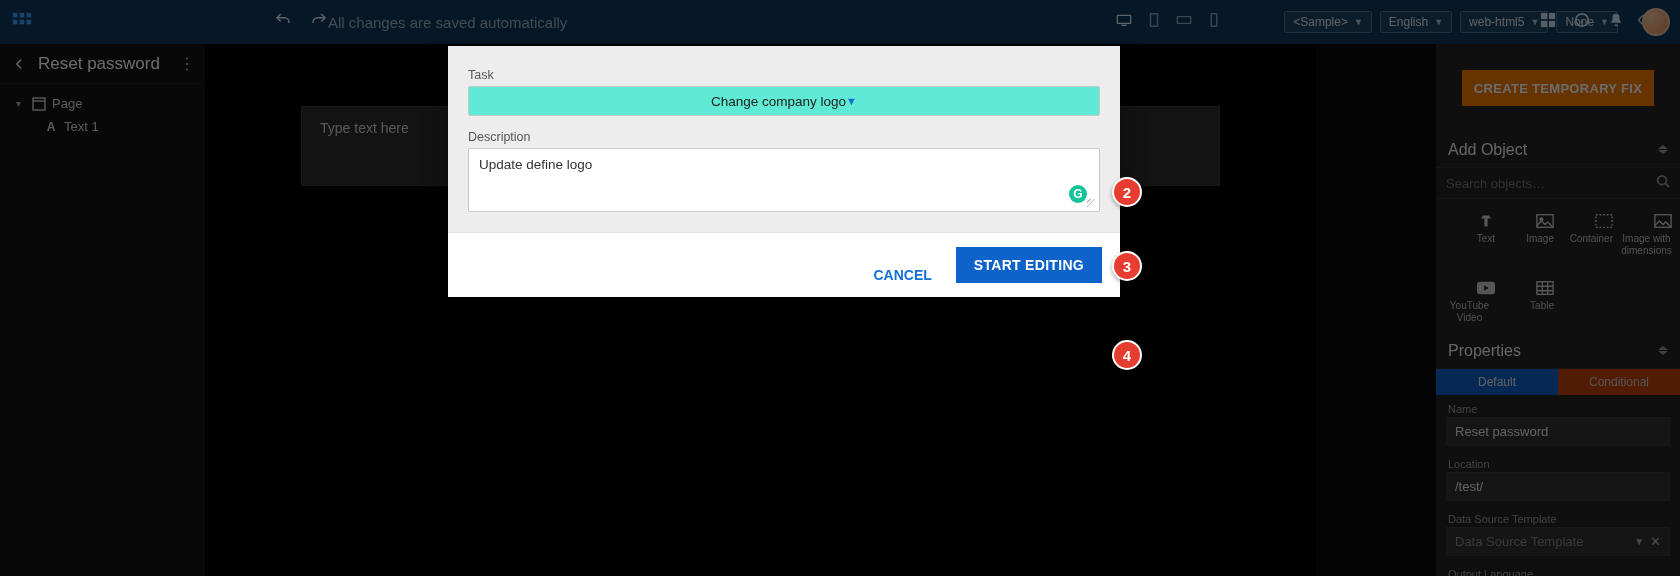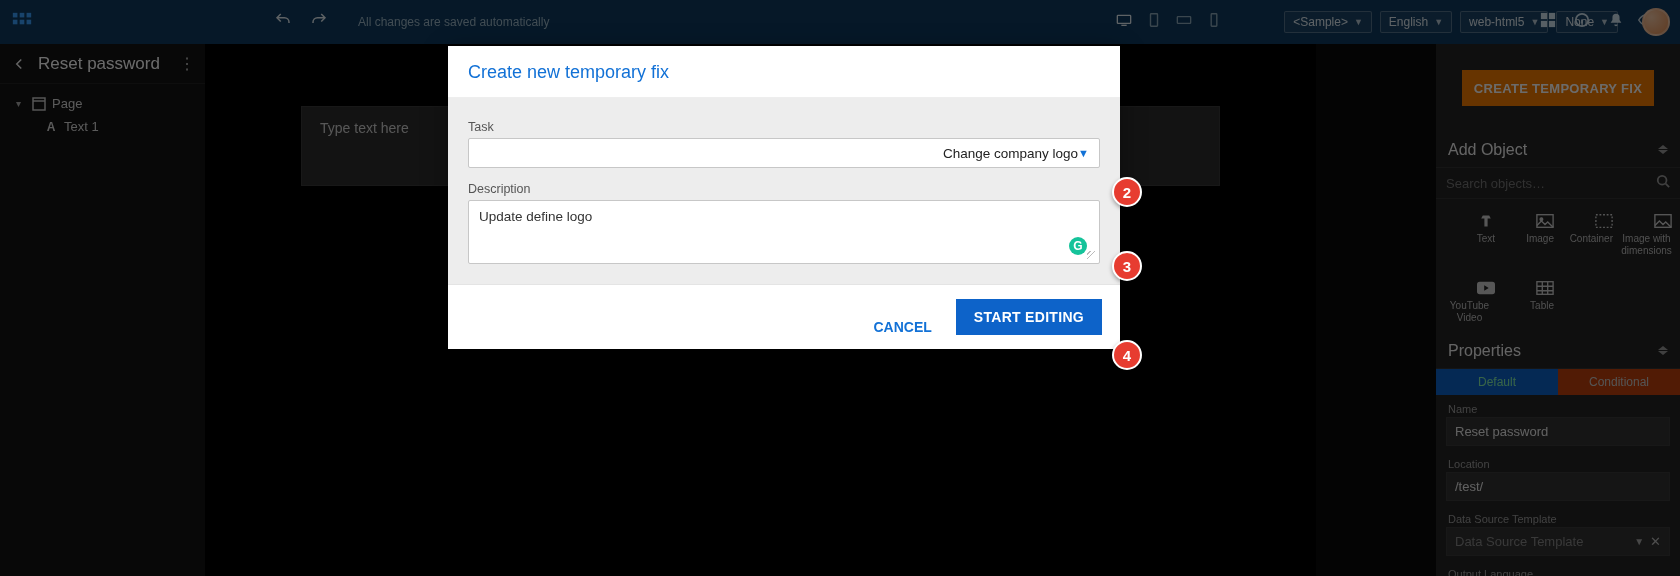--- a/index.html
+++ b/index.html
@@ -5,21 +5,21 @@
   * { box-sizing: border-box; margin: 0; padding: 0; font-family: -apple-system, BlinkMacSystemFont, "Segoe UI", Arial, sans-serif; }
   html, body { width: 1680px; height: 576px; overflow: hidden; background: #0a0a0a; }
 
   
   .topbar { position: absolute; top: 0; left: 0; right: 0; height: 44px; background: #0f3a5f; display: flex; align-items: center; }
   .apps-grid { width: 44px; height: 44px; display:flex; align-items:center; justify-content:center;}
   .apps-grid svg { width: 22px; height: 22px; }
   .topbar-spacer { flex: 1; }
   .undo-redo { display: flex; gap: 18px; margin-left: 230px; color: #e7e7e7; }
   .undo-redo svg { width: 18px; height: 18px; }
-  .save-msg { margin-left: 30px; color: #9bb6c7; font-size: 12px; }
+  .save-msg { color: #9bb6c7; font-size: 15px; }
   .device-icons { display:flex; gap: 14px; align-items:center; margin-right: 20px; color:#cfe2ef;}
   .device-icons svg { width:16px; height:14px; }
   .dropdowns { display:flex; gap:8px; margin-right: 20px; padding-left: 42px;}
   .dropdown { background: rgba(255,255,255,0.05); border:1px solid rgba(255,255,255,0.25); color:#dfe9f0; font-size:12px; padding: 3px 8px; border-radius:2px; display:flex; align-items:center; gap:6px;}
   .dropdown .caret { font-size:9px; opacity:.8;}
   .eye-icon { margin-right: 24px; color:#c6d8e4;}
   .eye-icon svg{width:18px;height:14px;}
   .top-right { position:absolute; right:10px; top:0; height:44px; display:flex; align-items:center; gap:18px; color:#cfe2ef;}
   .top-right svg{ width:16px; height:16px;}
   .avatar { width:28px; height:28px; border-radius:50%; background: radial-gradient(circle at 30% 30%, #f7c9a6, #e58f53); border:2px solid rgba(255,255,255,.3);}
@@ -52,39 +52,39 @@
   .collapse-icon .dn{ border-top:4px solid #999;}
   .search-row{ display:flex; align-items:center; padding:6px 10px; border-bottom:1px solid #333;}
   .search-input{ flex:1; background:transparent; border:none; outline:none; color:#bbb; font-size:13px;}
   .search-row svg{ width:14px;height:14px; color:#999;}
   .obj-grid{ display:grid; grid-template-columns: repeat(4,1fr); gap:4px; padding:8px 6px 4px; }
   .obj{ display:flex; flex-direction:column; align-items:flex-end; gap:4px; padding:6px 2px; font-size:10px; color:#bfbfbf; text-align:center; line-height:1.15;}
   .obj svg{ width:18px; height:16px; color:#cfcfcf;}
   .obj-grid.row2{ grid-template-columns: repeat(4,1fr);}
   .props-tabs{ display:flex; font-size:12px;}
   .props-tab{ flex:1; text-align:center; padding:6px 0; background:#c2410c; color:#c9c9c9;}
-  .props-tab.active{ background:#0d63c9; color:#86efac;}
+  .props-tab.active{ background:#0d63c9; color:#e5e5e5;}
   .prop-label{ font-size:11px; color:#9e9e9e; padding:8px 12px 2px;}
   .prop-input{ margin:0 10px 4px; background:#333; color:#e8e8e8; font-size:13px; padding:6px 8px; border:1px solid #3a3a3a; display:flex; align-items:center; justify-content:space-between;}
   .prop-input .trash{ color:#bbb;}
   .prop-input .mini-caret{ font-size:10px; color:#aaa; margin-left:auto; padding-left:6px;}
   .prop-input .x{ color:#bbb; margin-left:6px;}
 
   
   .dimmer{ position:absolute; inset:0; background:rgba(0,0,0,0.58);}
 
   
   .modal{ position:absolute; top:46px; left:448px; width:672px; background:#fff; box-shadow:0 6px 24px rgba(0,0,0,.4);}
   .modal-head{ padding:16px 20px 14px; border-bottom:1px solid #eee;}
   .modal-title{ color:#1271d6; font-size:18px; font-weight:500;}
   .modal-body{ padding:16px 20px 20px; background:#ededed;}
   .warn-line{ font-size:13.5px; color:#333; line-height:1.45; margin-bottom:14px;}
   .warn-label{ color:#f57c00; font-weight:700;}
   .field-label{ font-size:12.5px; color:#555; margin:6px 0 4px;}
-  .select-box{ background:#ffffff; border:1px solid #c7c7c7; border-radius:2px; height:30px; display:flex; align-items:center; padding:0 10px; font-size:13.5px; color:#222; justify-content:flex-end;}
+  .select-box{ background:#5eead4; border:1px solid #c7c7c7; border-radius:2px; height:30px; display:flex; align-items:center; padding:0 10px; font-size:13.5px; color:#222; justify-content:center;}
   .select-box .caret{ color:#1271d6; font-size:11px;}
   .desc-box{ background:#fff; border:1px solid #c7c7c7; border-radius:2px; min-height:64px; padding:8px 10px; font-size:13.5px; color:#333; position:relative; resize:both;}
   .grammarly{ position:absolute; right:12px; bottom:8px; width:18px;height:18px; border-radius:50%; background:#15c39a; display:flex;align-items:center;justify-content:center;color:#fff;font-size:12px;font-weight:700;}
   .resize-grip{position:absolute; right:2px; bottom:2px; width:10px;height:10px; background:
     linear-gradient(135deg, transparent 5px, #bbb 5px, #bbb 6px, transparent 6px),
     linear-gradient(135deg, transparent 2px, #bbb 2px, #bbb 3px, transparent 3px);
   }
   .modal-foot{ padding:14px 18px; display:flex; justify-content:flex-end; gap:24px; align-items:center; border-top:1px solid #e4e4e4;}
   .btn-cancel{ color:#1271d6; font-size:14px; font-weight:600; background:none; border:none; cursor:pointer;margin-top:20px;}
   .btn-primary{ background:#0d63c9; color:#fff; font-size:14px; font-weight:600; border:none; padding:10px 18px; cursor:pointer; letter-spacing:.3px;}
@@ -300,23 +300,20 @@
       <span></span>
       <span class="trash"><svg width="12" height="14" viewBox="0 0 12 14" fill="none" stroke="#bbb" stroke-width="1.5">
           <path d="M1 3h10M4 3V1h4v2M2 3l1 10h6l1-10"></path>
         </svg></span>
     </div>
 </div>
 
 <div class="dimmer"></div>
 
 <div class="modal">
-  <div class="modal-head">
-    <div class="modal-title">Create new temporary fix</div>
-  </div>
   <div class="modal-body">
     <div class="field-label">Task</div>
     <div class="select-box">
       <span>Change company logo</span>
       <span class="caret">▼</span>
     </div>
     <div class="field-label" style="margin-top:14px">Description</div>
     <div class="desc-box">
       <span>Update define logo</span>
       <div class="grammarly">G</div>

